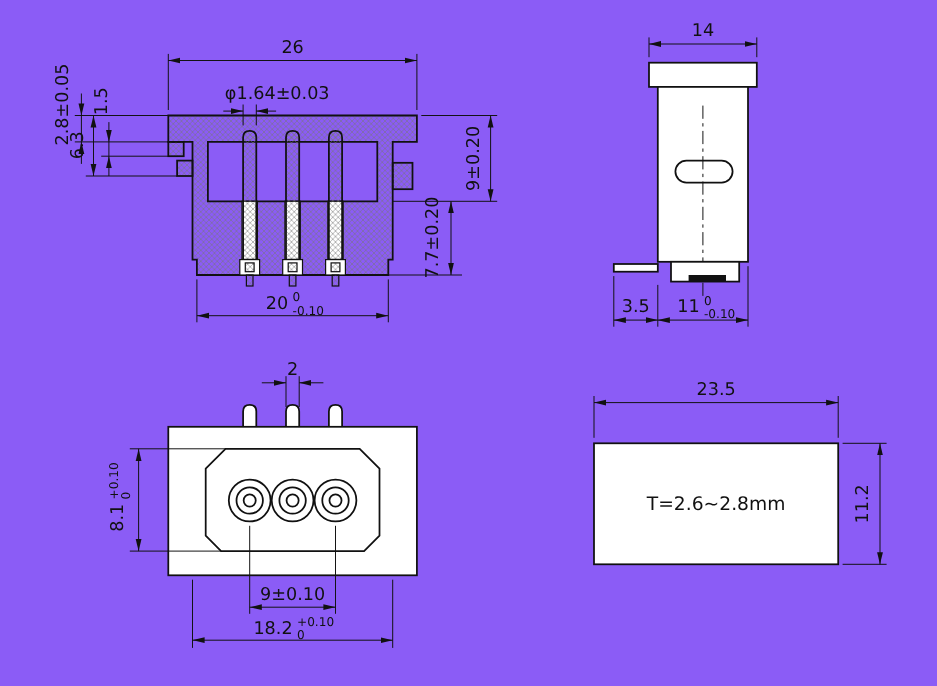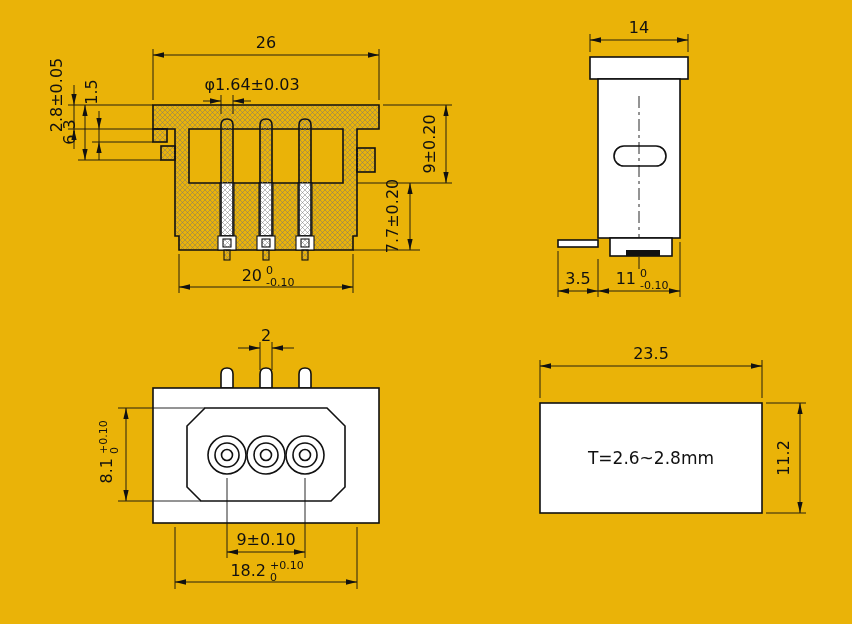--- a/index.html
+++ b/index.html
@@ -1,16 +1,16 @@
 <!DOCTYPE html>
 <html><head>
 <meta charset="utf-8">
 <style>
   html,body{margin:0;padding:0;background:#ffffff;}
-  .canvas{position:relative;width:852px;height:624px;background:#eab308;overflow:hidden;}
+  .canvas{position:relative;width:852px;height:624px;background:#8b5cf6;overflow:hidden;}
   svg{display:block;}
   svg text{font-family:"DejaVu Sans","Liberation Sans",sans-serif;fill:#111;}
   .dim{font-size:16px;}
   .tol{font-size:11px;}
   .lbl{font-size:17px;}
   .obj{stroke:#111;stroke-width:1.6;fill:#fff;}
   .hat{stroke:#111;stroke-width:1.6;}
   .thin{stroke:#111;stroke-width:1.1;}
   .dimline{stroke:#111;stroke-width:0.9;fill:none;}
   .extline{stroke:#111;stroke-width:0.9;fill:none;}

